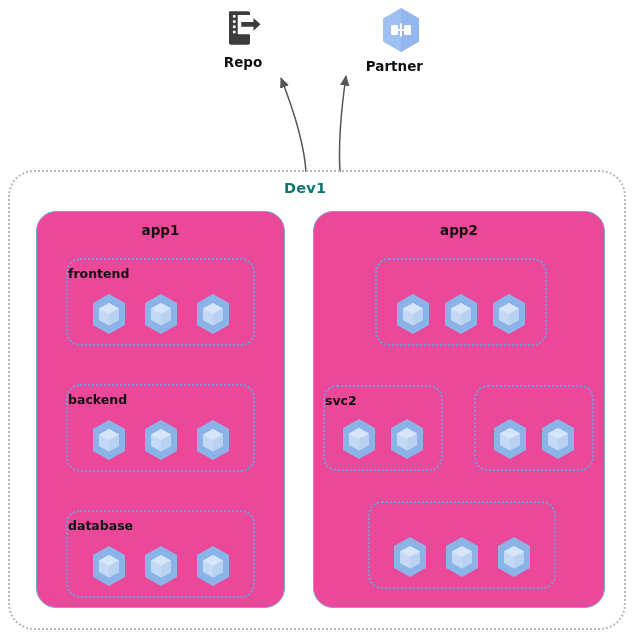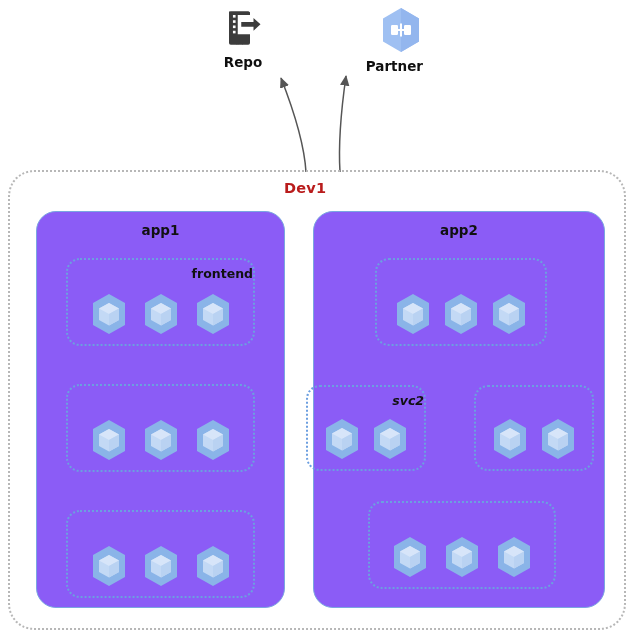--- a/index.html
+++ b/index.html
@@ -42,32 +42,32 @@
     position: absolute;
     border: 2.5px dotted #b7b7b7;
     border-radius: 26px;
     box-sizing: border-box;
     background: transparent;
   }
   .env-title {
     position: absolute;
     font-size: 14.5px;
     font-weight: bold;
-    color: #b91c1c;
+    color: #0f766e;
     letter-spacing: .2px;
     white-space: nowrap;
   }
 
   
   .app-box {
     position: absolute;
     border: 1.6px solid #7aa7e0;
     border-radius: 20px;
     box-sizing: border-box;
-    background: #8b5cf6;
+    background: #ec4899;
   }
   .app-title {
     position: absolute;
     width: 100%;
     text-align: center;
     top: 10px;
     left: 0;
     font-size: 13.5px;
     font-weight: bold;
     color: #111111;
@@ -80,21 +80,21 @@
     border: 2.2px dotted #6c9fe0;
     border-radius: 14px;
     box-sizing: border-box;
     background: transparent;
   }
   .svc-title {
     position: absolute;
     width: 100%;
     left: 0;
     top: 6px;
-    text-align: right;
+    text-align: left;
     font-size: 12.5px;
     font-weight: bold;
     color: #111111;
     white-space: nowrap;
   }
   .pod-row {
     position: absolute;
     left: 0;
     width: 100%;
     display: flex;
@@ -196,20 +196,21 @@
           <path d="M20 2 L36 11 V33 L20 42 L4 33 V11 Z" fill="#8ab4e8"></path>
           <path d="M20 11 L30 16.5 L30 28 L20 33.5 L10 28 L10 16.5 Z" fill="#c3d9f5"></path>
           <path d="M10 16.5 L20 22 L30 16.5 L20 11 Z" fill="#d7e5f9"></path>
           <path d="M20 22 L20 33.5 L30 28 L30 16.5 Z" fill="#b9d2f2"></path>
         </svg>
     </span>
   </div>
 </div>
 
 <div class="svc-box" style="left:66px; top:384px; width:189px; height:88px;">
+  <div class="svc-title">backend</div>
   <div class="pod-row" style="top:32px;">
     <span class="pod">
       <svg viewBox="0 0 40 44">
           <path d="M20 2 L36 11 V33 L20 42 L4 33 V11 Z" fill="#8ab4e8"></path>
           <path d="M20 11 L30 16.5 L30 28 L20 33.5 L10 28 L10 16.5 Z" fill="#c3d9f5"></path>
           <path d="M10 16.5 L20 22 L30 16.5 L20 11 Z" fill="#d7e5f9"></path>
           <path d="M20 22 L20 33.5 L30 28 L30 16.5 Z" fill="#b9d2f2"></path>
         </svg>
     </span>
     <span class="pod">
@@ -225,20 +226,21 @@
           <path d="M20 2 L36 11 V33 L20 42 L4 33 V11 Z" fill="#8ab4e8"></path>
           <path d="M20 11 L30 16.5 L30 28 L20 33.5 L10 28 L10 16.5 Z" fill="#c3d9f5"></path>
           <path d="M10 16.5 L20 22 L30 16.5 L20 11 Z" fill="#d7e5f9"></path>
           <path d="M20 22 L20 33.5 L30 28 L30 16.5 Z" fill="#b9d2f2"></path>
         </svg>
     </span>
   </div>
 </div>
 
 <div class="svc-box" style="left:66px; top:510px; width:189px; height:88px;">
+  <div class="svc-title">database</div>
   <div class="pod-row" style="top:32px;">
     <span class="pod">
       <svg viewBox="0 0 40 44">
           <path d="M20 2 L36 11 V33 L20 42 L4 33 V11 Z" fill="#8ab4e8"></path>
           <path d="M20 11 L30 16.5 L30 28 L20 33.5 L10 28 L10 16.5 Z" fill="#c3d9f5"></path>
           <path d="M10 16.5 L20 22 L30 16.5 L20 11 Z" fill="#d7e5f9"></path>
           <path d="M20 22 L20 33.5 L30 28 L30 16.5 Z" fill="#b9d2f2"></path>
         </svg>
     </span>
     <span class="pod">
@@ -286,21 +288,21 @@
       <svg viewBox="0 0 40 44">
           <path d="M20 2 L36 11 V33 L20 42 L4 33 V11 Z" fill="#8ab4e8"></path>
           <path d="M20 11 L30 16.5 L30 28 L20 33.5 L10 28 L10 16.5 Z" fill="#c3d9f5"></path>
           <path d="M10 16.5 L20 22 L30 16.5 L20 11 Z" fill="#d7e5f9"></path>
           <path d="M20 22 L20 33.5 L30 28 L30 16.5 Z" fill="#b9d2f2"></path>
         </svg>
     </span>
   </div>
 </div>
 
-<div class="svc-box" style="left:306px; top:385px; width:120px; height:86px;font-style:italic;">
+<div class="svc-box" style="left:323px; top:385px; width:120px; height:86px;">
   <div class="svc-title">svc2</div>
   <div class="pod-row" style="top:30px; gap:8px;">
     <span class="pod">
       <svg viewBox="0 0 40 44">
           <path d="M20 2 L36 11 V33 L20 42 L4 33 V11 Z" fill="#8ab4e8"></path>
           <path d="M20 11 L30 16.5 L30 28 L20 33.5 L10 28 L10 16.5 Z" fill="#c3d9f5"></path>
           <path d="M10 16.5 L20 22 L30 16.5 L20 11 Z" fill="#d7e5f9"></path>
           <path d="M20 22 L20 33.5 L30 28 L30 16.5 Z" fill="#b9d2f2"></path>
         </svg>
     </span>

